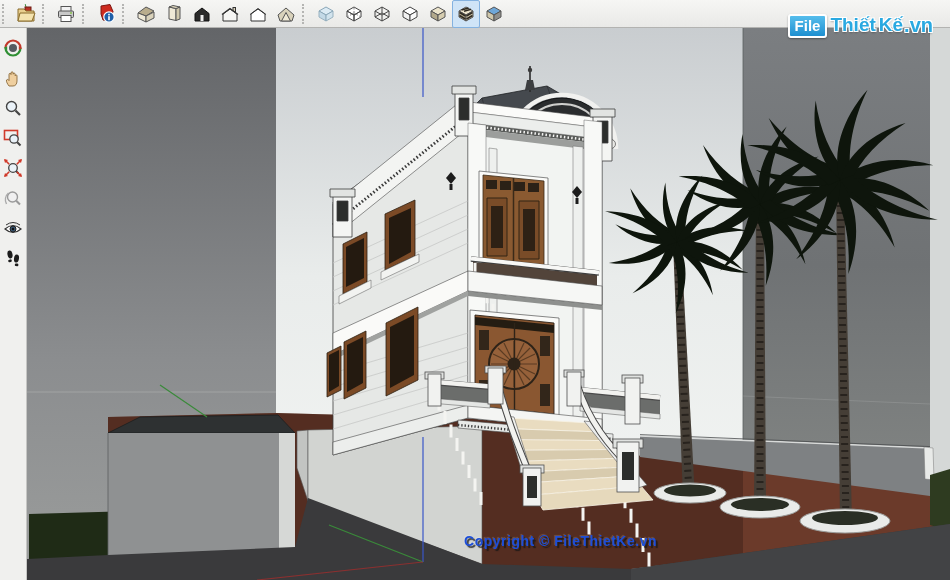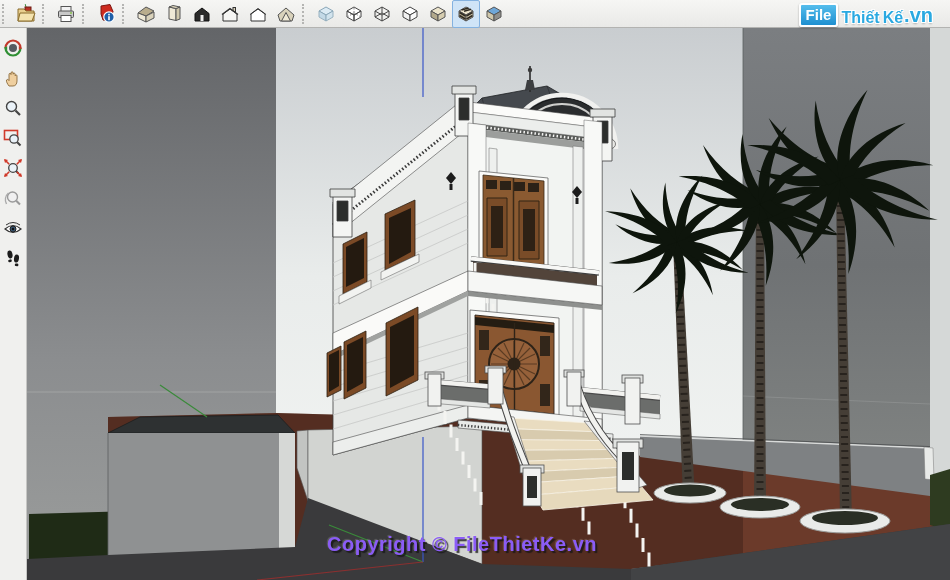--- a/index.html
+++ b/index.html
@@ -15,30 +15,30 @@
   .tb-btn svg{display:block;}
   
   #toolbar-left{position:absolute;left:0;top:28px;width:27px;height:552px;
     background:#f0f0ee;border-right:1px solid #c6c6c4;box-sizing:border-box;
     display:flex;flex-direction:column;align-items:center;padding-top:7px;}
   .lb-btn{width:24px;height:24px;display:flex;align-items:center;justify-content:center;
     margin-bottom:4px;border:1px solid transparent;border-radius:2px;flex:none;}
   
   #viewport{position:absolute;left:27px;top:28px;width:923px;height:552px;overflow:hidden;}
   #scene{position:absolute;left:0;top:0;width:100%;height:100%;}
-  #watermark{position:absolute;left:300px;top:505px;width:330px;text-align:left;
-    font-size:20px;font-weight:bold;letter-spacing:.5px;color:#8b5cf6;
+  #watermark{position:absolute;left:300px;top:505px;width:330px;text-align:right;
+    font-size:14px;font-weight:bold;letter-spacing:.5px;color:#1d4ed8;
     text-shadow:2px 2px 1px rgba(22,22,22,.8), -1px -1px 1px rgba(255,255,255,.18);
     pointer-events:none;}
   
-  #site-logo{position:absolute;top:3px;right:14px;height:24px;display:flex;align-items:flex-end;z-index:40;}
+  #site-logo{position:absolute;top:14px;right:14px;height:24px;display:flex;align-items:flex-start;z-index:40;}
   #site-logo .file-box{background:linear-gradient(#55bdec,#1e8fd0);color:#fff;font-weight:bold;
     font-size:15px;padding:1px 5px 2px 5px;border:2px solid #fff;border-radius:3px;
     box-shadow:0 1px 2px rgba(0,0,0,.35);margin-right:3px;}
-  #site-logo .blue-word{color:#2aa9e1;font-weight:bold;font-size:16px;margin-right:3px;
+  #site-logo .blue-word{color:#2aa9e1;font-weight:bold;font-size:19px;margin-right:3px;
     text-shadow:-1px -1px 0 #fff,1px -1px 0 #fff,-1px 1px 0 #fff,1px 1px 0 #fff,0 2px 2px rgba(0,0,0,.25);}
   #site-logo .vn{font-size:20px;margin-left:-2px;}
 </style>
 </head>
 <body>
 
 <div id="app">
 
   <div id="toolbar-top">
     <span class="grip"></span>

